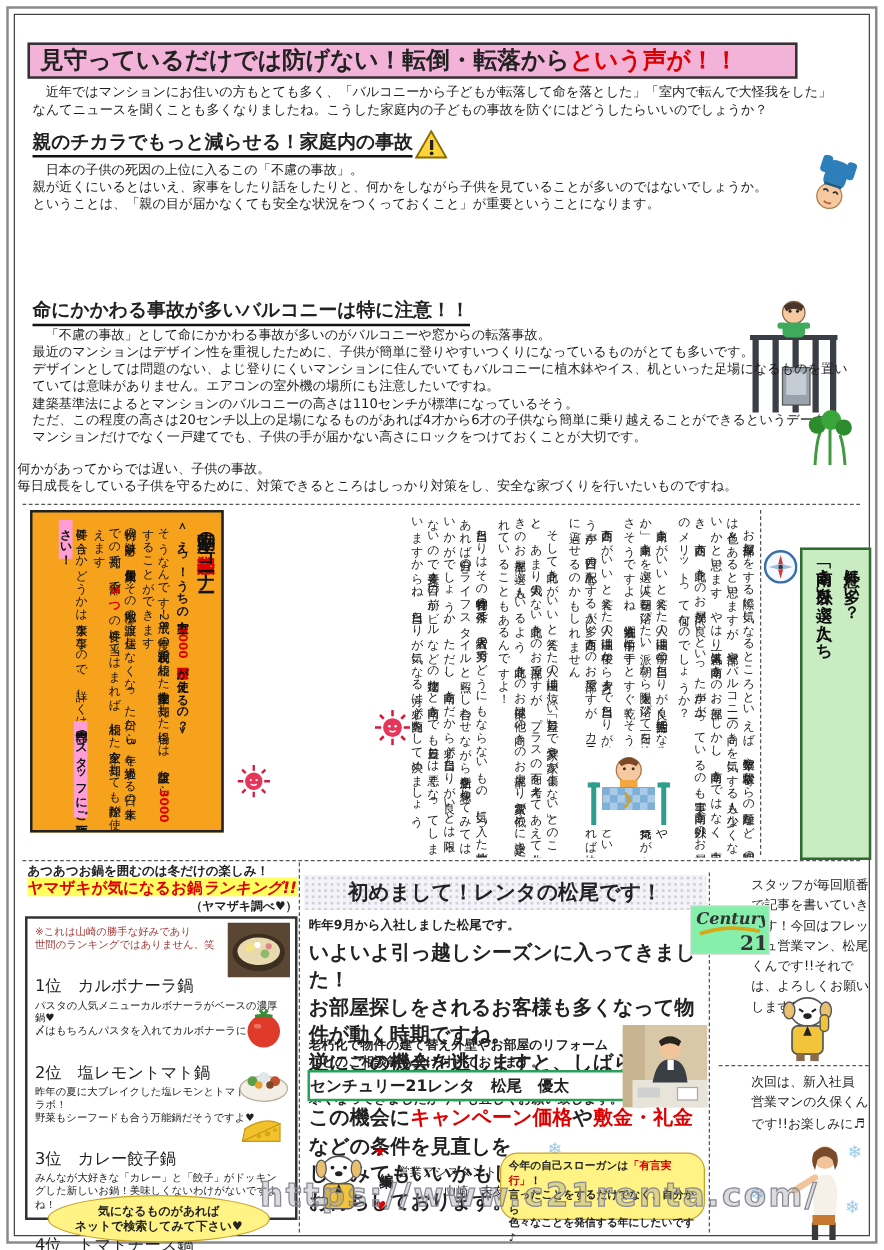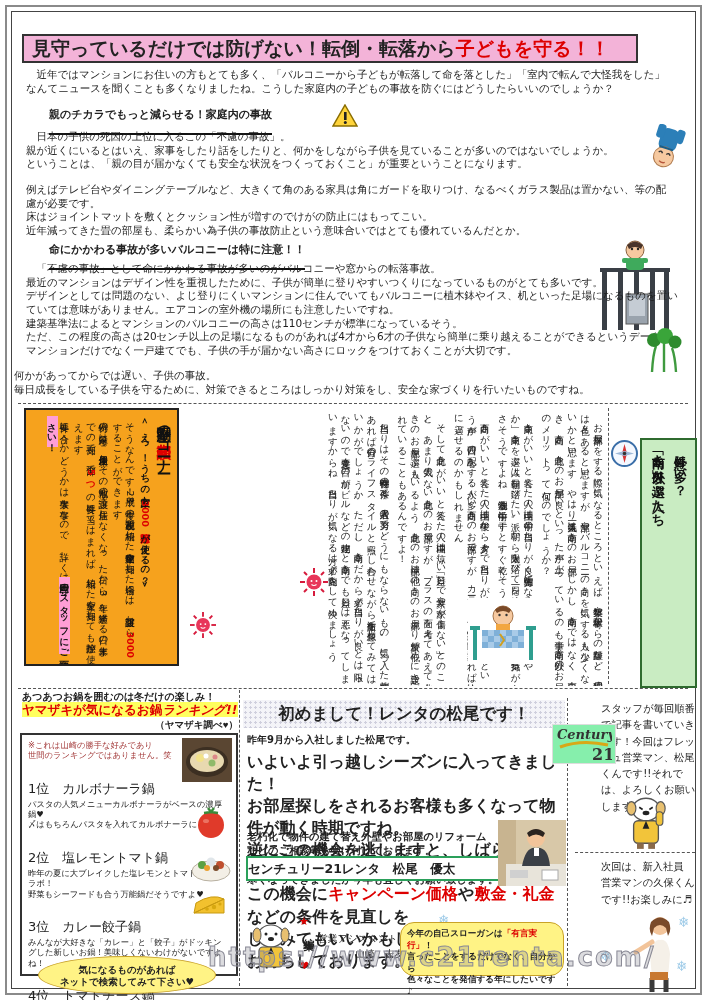--- a/index.html
+++ b/index.html
@@ -11,21 +11,21 @@
   .pre { white-space:pre-line; }
   .b { font-weight:bold; }
   .red { color:#dd0000; }
   .hl-pink { background:#ff9ed6; }
   .hl-yellow { background:#ffff5e; }
 
   .header-box { left:22px; top:34px; width:616px; height:29px; background:#f3b3d8; border:2px solid #333;
                 font-size:19px; font-weight:bold; line-height:25px; padding-left:8px; letter-spacing:0; }
   .body-txt { font-size:10.5px; line-height:1.3; color:#1d1d1d; }
   .intro { left:26px; top:68px; width:660px; }
-  .h-underline { font-size:11px; font-weight:bold; border-bottom:2px solid #111; padding-bottom:11px; display:inline-block;margin-left:23px; }
+  .h-underline { font-size:15px; font-weight:bold; border-bottom:2px solid #111; padding-bottom:1px; display:inline-block; }
   .h1pos { left:26px; top:103px; }
   .h2pos { left:26px; top:238px; }
   .p1 { left:26px; top:130px; width:625px; }
   .p2 { left:26px; top:183px; width:650px; }
   .p3 { left:26px; top:262px; width:660px; }
   .closing { left:14px; top:369px; width:660px; }
 
   .dash-h { border-top:1px dashed #555; }
   .dash-v { border-left:1px dashed #555; }
   .div1 { left:18px; top:403px; width:670px; }
@@ -45,21 +45,21 @@
   .fudosan { left:24px; top:408px; width:155px; height:258px; background:#f6a21d; border:2px solid #222;
              writing-mode:vertical-rl; font-size:9.5px; line-height:1.3; padding:6px 5px; color:#111; overflow:hidden; }
   .fudosan .ttl { font-size:14.5px; font-weight:bold; line-height:1.15; margin-left:4px; }
   .fudosan .sub { font-weight:bold; margin-left:3px; }
   .fudosan div { margin-left:2px; }
 
   
   .nabe-t1 { left:22px; top:690px; font-size:10px; font-weight:bold; }
   .nabe-t2 { left:22px; top:702px; font-size:12.5px; font-weight:bold; color:#dd0000;text-align:center; }
   .nabe-t2 .rk { font-style:italic; }
-  .nabe-src { left:20px; top:719px; width:218px; text-align:right; font-size:9.5px; font-weight:bold;font-family:Liberation Mono, monospace; }
+  .nabe-src { left:20px; top:719px; width:218px; text-align:right; font-size:9.5px; font-weight:bold; }
   .nabe-box { left:20px; top:733px; width:218px; height:243px; border:2px solid #333; background:#fff; padding:5px 6px; }
   .nabe-disc { font-size:8.3px; color:#a33a3a; line-height:1.25; width:150px; }
   .rank-name { font-size:13px; font-weight:normal; margin-top:19px; letter-spacing:0; }
   .rank-desc { font-size:8.3px; line-height:1.25; margin-top:1px; }
   .nabe-bubble { left:38px; top:956px; width:178px; height:38px; background:#fff385; border:1.5px solid #c9a227;
                  border-radius:50%; font-size:9.5px; font-weight:bold; text-align:center; padding-top:7px; line-height:1.3; z-index:6; }
 
   
   .dots-bg { background-image:radial-gradient(#cfcfdd 1px, transparent 1.2px); background-size:5px 5px; background-color:#f4f4f8; }
   .matsuo-title { left:243px; top:700px; width:322px; height:28px; font-size:16.5px; font-weight:bold;
@@ -87,21 +87,21 @@
 
   svg { display:block; }
 </style>
 </head>
 <body>
 
 <div id="page">
   <div class="frame-outer"></div>
   <div class="frame-inner"></div>
 
-  <div class="abs header-box"><span>見守っているだけでは防げない！転倒・転落から</span><span class="red">子どもを守る！！</span></div>
+  <div class="abs header-box"><span>見守っているだけでは防げない！転倒・転落から</span><span class="red">という声が！！</span></div>
 
   <div class="abs intro body-txt pre">　近年ではマンションにお住いの方もとても多く、「バルコニーから子どもが転落して命を落とした」「室内で転んで大怪我をした」
 なんてニュースを聞くことも多くなりましたね。こうした家庭内の子どもの事故を防ぐにはどうしたらいいのでしょうか？</div>
 
   <div class="abs h1pos"><span class="h-underline">親のチカラでもっと減らせる！家庭内の事故</span></div>
 
   <div class="abs" style="left:332px; top:104px;">
     <svg width="26" height="24" viewBox="0 0 26 24">
         <polygon points="13,1 25,22 1,22" fill="#ffd43b" stroke="#8a6d00" stroke-width="1.5"></polygon>
         <rect x="12" y="8" width="2.6" height="8" fill="#222"></rect>
@@ -120,23 +120,20 @@
           <circle cx="23" cy="33" r="10" fill="#f6c9a0" stroke="#b07b4e" stroke-width="1"></circle>
           <rect x="9" y="2" width="8" height="14" rx="3" fill="#2c7fb8"></rect>
           <rect x="29" y="2" width="8" height="14" rx="3" fill="#2c7fb8"></rect>
           <path d="M17 30 q2 -3 4 0 M25 30 q2 -3 4 0" stroke="#333" stroke-width="1.4" fill="none"></path>
           <path d="M20 38 q3 2 6 0" stroke="#b5543a" stroke-width="1.4" fill="none"></path>
           <path d="M16 24 l14 0" stroke="#1b5e88" stroke-width="2"></path>
         </g>
       </svg>
   </div>
 
-  <div class="abs p2 body-txt pre">例えばテレビ台やダイニングテーブルなど、大きくて角のある家具は角にガードを取りつけ、なるべくガラス製品は置かない、等の配慮が必要です。
-床はジョイントマットを敷くとクッション性が増すのでけがの防止にはもってこい。
-近年減ってきた畳の部屋も、柔らかい為子供の事故防止という意味合いではとても優れているんだとか。</div>
 
   <div class="abs h2pos"><span class="h-underline">命にかかわる事故が多いバルコニーは特に注意！！</span></div>
 
   <div class="abs" style="left:598px; top:238px; background:#fff;">
     <svg width="74" height="94" viewBox="0 0 74 94">
       <rect x="2" y="30" width="70" height="4" fill="#3a3f46"></rect>
       <rect x="4" y="34" width="5" height="58" fill="#3a3f46"></rect>
         <rect x="20" y="34" width="5" height="58" fill="#3a3f46"></rect>
         <rect x="36" y="34" width="5" height="58" fill="#3a3f46"></rect>
         <rect x="52" y="34" width="5" height="58" fill="#3a3f46"></rect>

